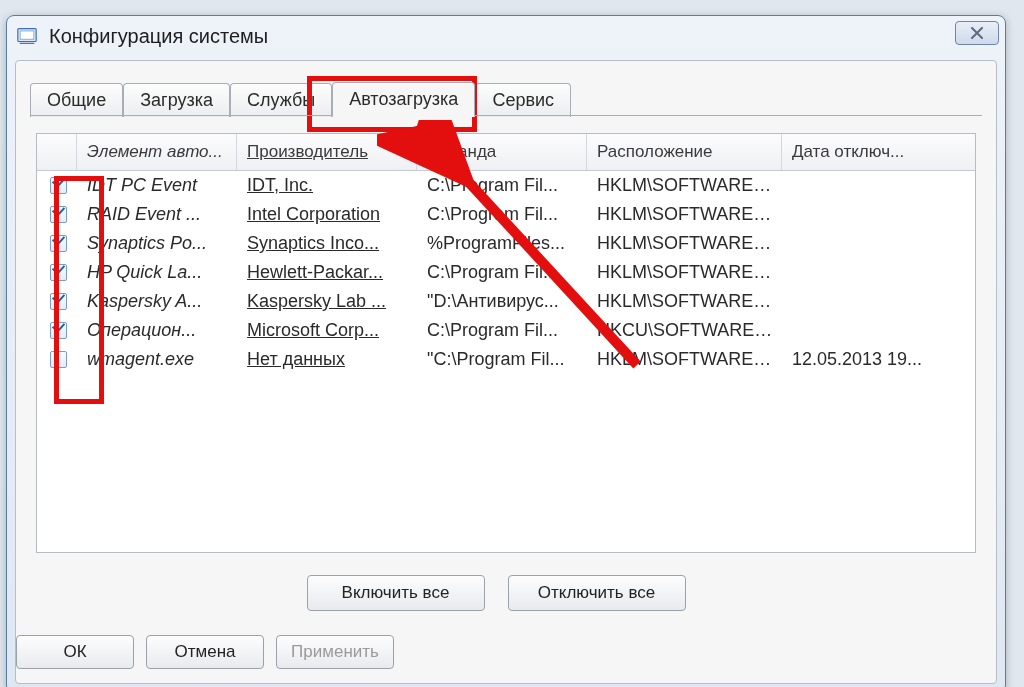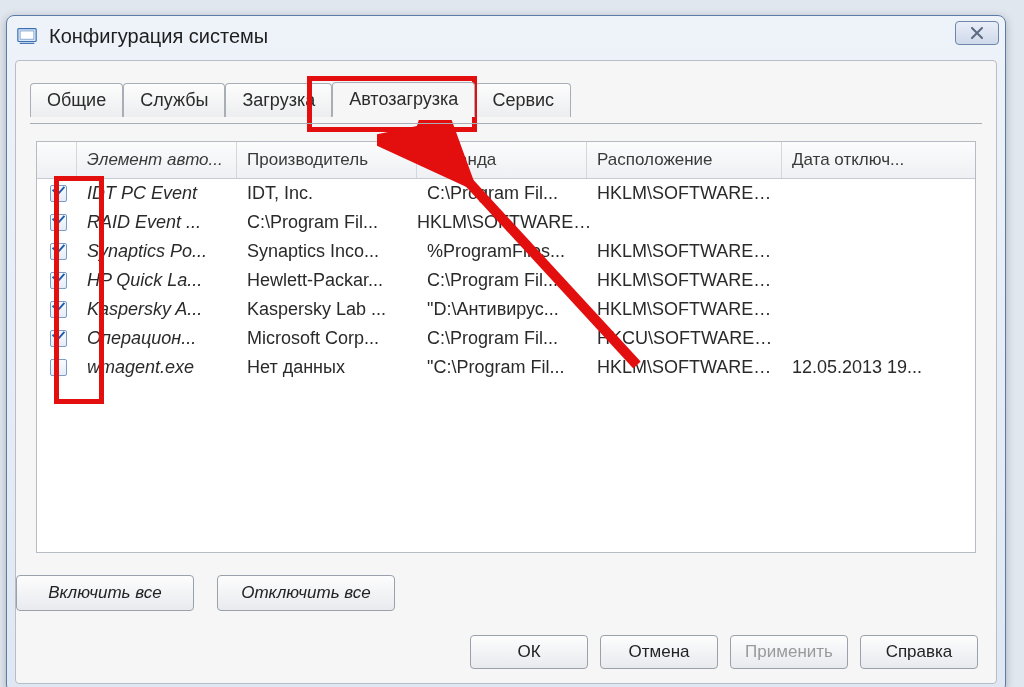--- a/index.html
+++ b/index.html
@@ -68,21 +68,21 @@
     background: #f6f6f6;
     border: 1px solid #b8bdc6;
     border-radius: 4px;
     position: relative;
     display: flex;
     flex-direction: column;
   }
 
   
   .tabs {
-    margin: 20px 14px 8px 14px;
+    margin: 20px 14px 0 14px;
     display: flex;
     align-items: flex-end;
   }
   .tab {
     padding: 6px 16px 6px 16px;
     border: 1px solid #a9aeb6;
     border-bottom: none;
     margin-right: 0px;
     border-radius: 4px 4px 0 0;
     background: linear-gradient(#fdfdfd, #ecedef);
@@ -169,51 +169,49 @@
     left: 2px; top: -1px;
     width: 9px; height: 6px;
     border-left: 2px solid #1b5fab;
     border-bottom: 2px solid #1b5fab;
     transform: rotate(-48deg);
   }
 
   
   .c0 { width: 40px; }
   .c1 { width: 160px; font-style: italic; }
-  .c2 { width: 180px; }
+  .c2 { width: 180px; text-decoration: underline; }
   .c3 { width: 170px; }
   .c4 { width: 195px; }
   .c5 { width: 185px; }
 
   
   .incl-row {
     display: flex;
-    justify-content: flex-start;
+    justify-content: center;
     gap: 23px;
     padding: 12px 20px 14px 0;
-    font-style: italic;
   }
   .std-btn {
     min-width: 176px;
     height: 34px;
     background: linear-gradient(#fdfdfd,#e8eaee);
     border: 1px solid #9ba1ab;
     border-radius: 4px;
     font-size: 17px;
     color: #232323;
     display: flex;
     align-items: center;
     justify-content: center;
     cursor: pointer;
   }
 
   
   .dlg-row {
     display: flex;
-    justify-content: flex-end;
     gap: 12px;
     padding: 10px 18px 14px 0;
   }
   .dlg-btn {
     min-width: 116px;
     height: 32px;
     background: linear-gradient(#fdfdfd,#e8eaee);
     border: 1px solid #9ba1ab;
     border-radius: 4px;
     font-size: 17px;
@@ -271,22 +269,22 @@
       <svg width="14" height="12" viewBox="0 0 14 12">
         <path d="M2 1 L12 11 M12 1 L2 11" stroke="#5c6b82" stroke-width="2" stroke-linecap="round"></path>
       </svg>
     </span>
   </div>
 
   <div class="client">
 
     <div class="tabs">
       <div class="tab">Общие</div>
+      <div class="tab">Загрузка</div>
       <div class="tab">Службы</div>
-      <div class="tab">Загрузка</div>
       <div class="tab active">Автозагрузка</div>
       <div class="tab">Сервис</div>
     </div>
     <div class="tab-hr"></div>
 
     <div class="list-wrap">
       <div class="list-header">
         <div class="col c0"></div>
         <div class="col c1">Элемент авто...</div>
         <div class="col c2">Производитель</div>
@@ -303,20 +301,21 @@
             <div class="cell c2">IDT, Inc.</div>
             <div class="cell c3">C:\Program Fil...</div>
             <div class="cell c4">HKLM\SOFTWARE\M...</div>
             <div class="cell c5"></div>
           </div>
           <div class="row">
             <div class="cell chk c0">
               <div class="chkbox checked"></div>
             </div>
             <div class="cell c1">RAID Event ...</div>
+            <div class="cell c2">Intel Corporation</div>
             <div class="cell c3">C:\Program Fil...</div>
             <div class="cell c4">HKLM\SOFTWARE\M...</div>
             <div class="cell c5"></div>
           </div>
           <div class="row">
             <div class="cell chk c0">
               <div class="chkbox checked"></div>
             </div>
             <div class="cell c1">Synaptics Po...</div>
             <div class="cell c2">Synaptics Inco...</div>
@@ -369,21 +368,20 @@
 
     <div class="incl-row">
       <div class="std-btn">Включить все</div>
       <div class="std-btn">Отключить все</div>
     </div>
 
     <div class="dlg-row">
       <div class="dlg-btn">ОК</div>
       <div class="dlg-btn">Отмена</div>
       <div class="dlg-btn disabled">Применить</div>
-      <div class="dlg-btn">Справка</div>
     </div>
 
   </div>
 
   <div class="overlay">
     <div class="box-tab"></div>
     <div class="box-chk"></div>
     <svg class="arrow" viewBox="0 0 350 280">
       <defs>
         <marker id="ah" markerWidth="14" markerHeight="14" refX="3" refY="5" orient="auto">

